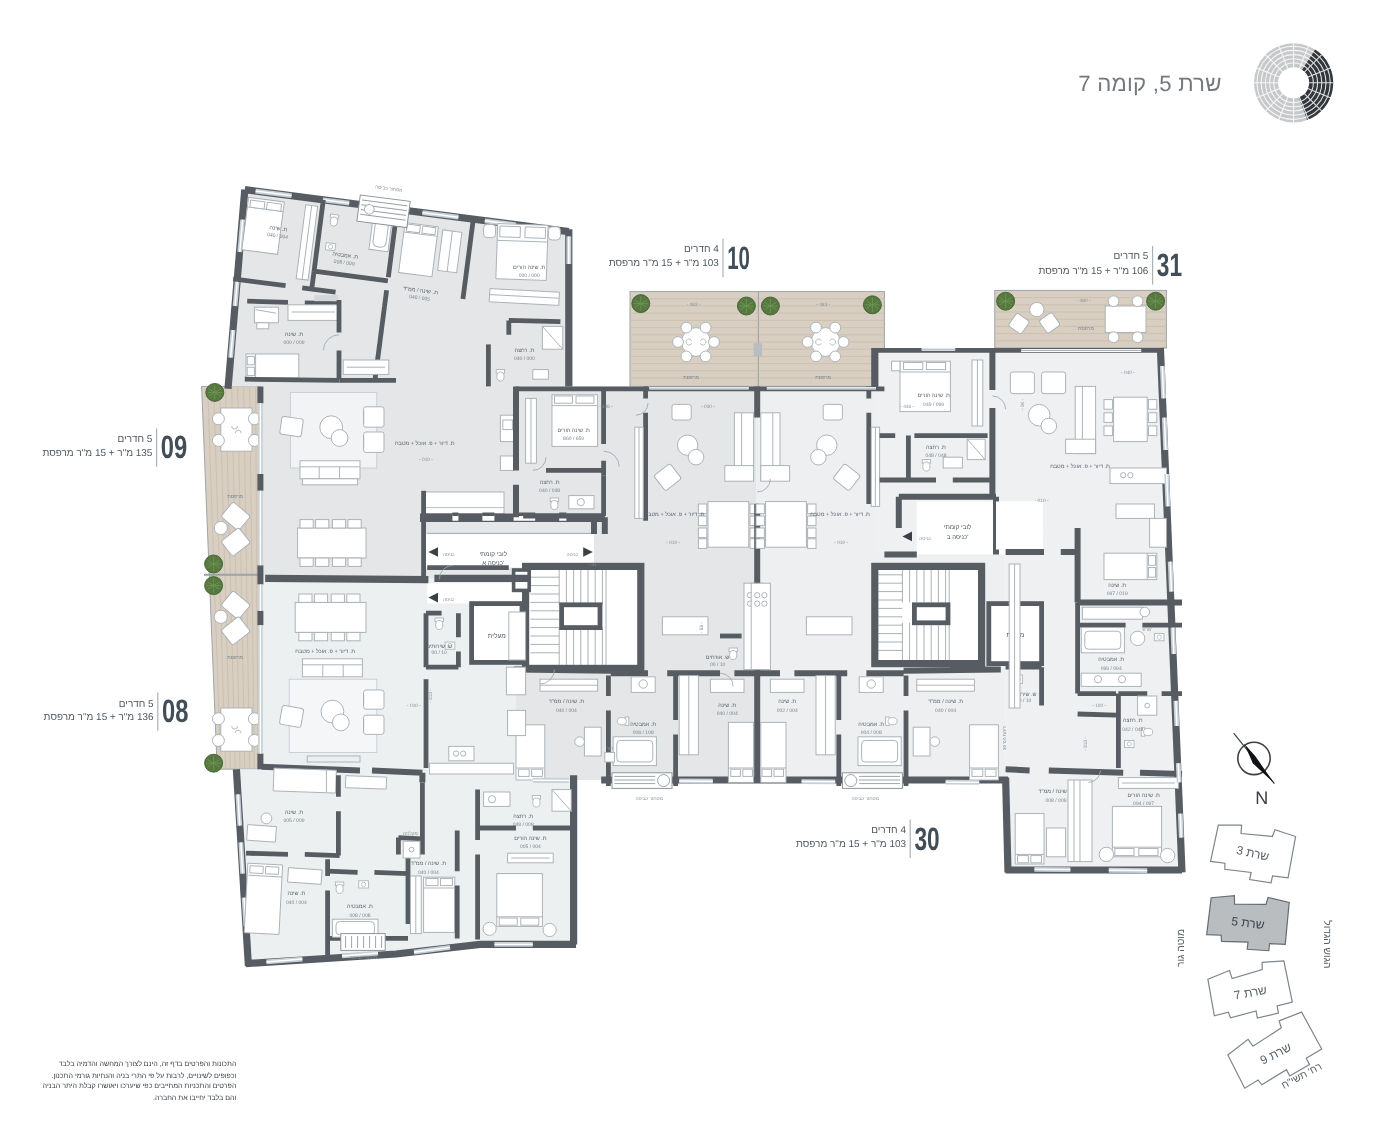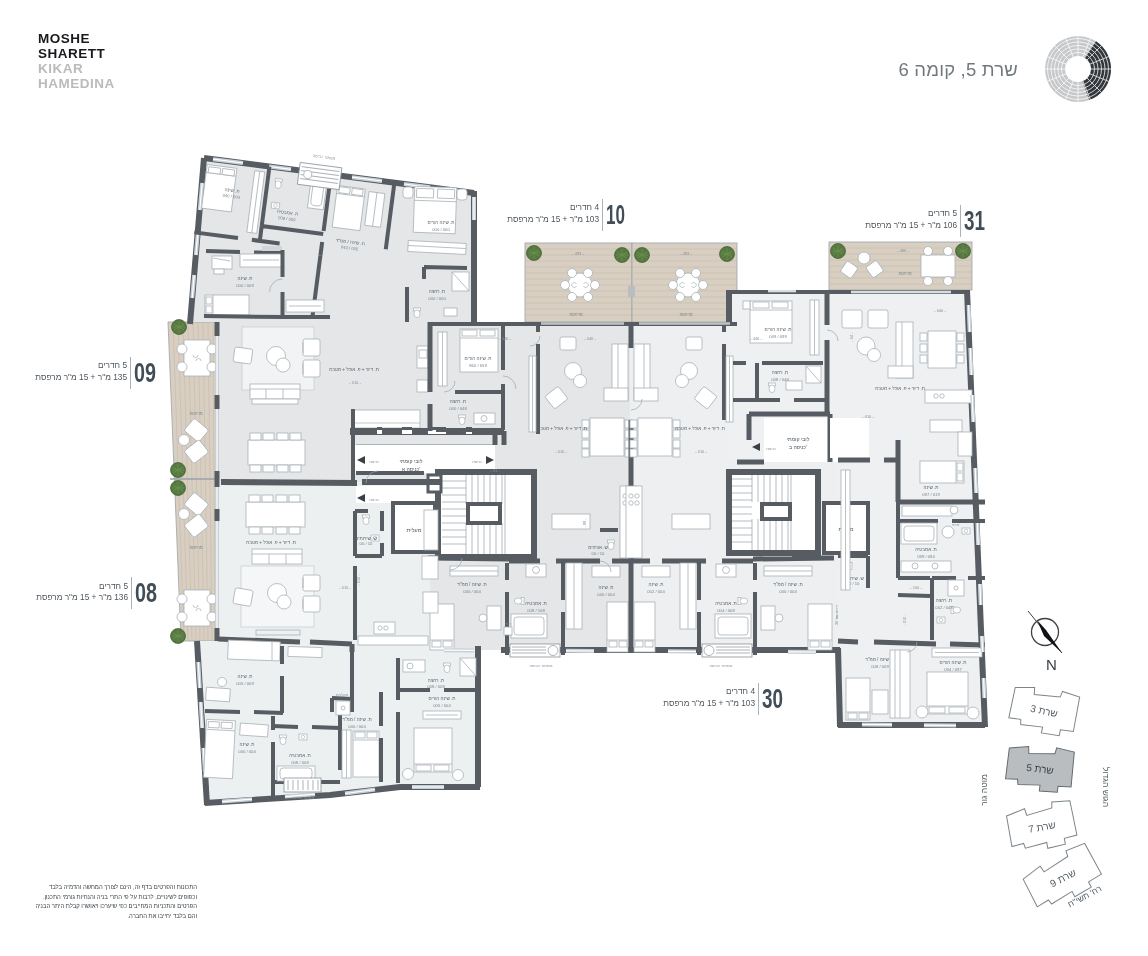--- a/index.html
+++ b/index.html
@@ -1228,25 +1228,22 @@
 <text x="0" y="3.5" font-size="10" fill="#566066" text-anchor="middle">שרת 9</text>
 </g>
 
 <text x="987" y="790" font-size="8.5" fill="#566066" text-anchor="middle" transform="rotate(-90 987 790)">מוטה גור</text>
 
 <text x="1103" y="787" font-size="8.5" fill="#566066" text-anchor="middle" transform="rotate(90 1103 787)">הגוש הגדול</text>
 
 <text x="1086" y="899" font-size="8.5" fill="#566066" text-anchor="middle" transform="rotate(-28 1086 899)">רח' תשי"ח</text>
 </svg>
 
-<div style="position:absolute;left:38px;top:31px;font-weight:bold;font-size:13.5px;line-height:15px;letter-spacing:0.5px;color:#17191c;">
-MOSHE<br>SHARETT<br><span style="color:#b9bbbd;">KIKAR<br>HAMEDINA</span>
-</div>
-
-<div style="position:absolute;right:130px;top:59px;font-size:18.5px;letter-spacing:0.2px;color:#71797f;">שרת 5, קומה 6</div>
+
+<div style="position:absolute;right:130px;top:59px;font-size:18.5px;letter-spacing:0.2px;color:#71797f;">שרת 5, קומה 7</div>
 
 <div style="position:absolute;left:36px;top:883px;width:161px;font-size:5.9px;line-height:9.7px;color:#3a4045;text-align:right;direction:rtl;white-space:nowrap;">
 התכונות והפרטים בדף זה, הינם לצורך המחשה והדמיה בלבד<br>
 וכפופים לשינויים, לרבות על פי התרי בניה והנחיות גורמי התכנון.<br>
 הפרטים והתכניות המחייבים כפי שיערכו ויאושרו קבלת היתר הבניה<br>
 והם בלבד יחייבו את החברה.
 </div>
 </div>
 
 </body></html>

